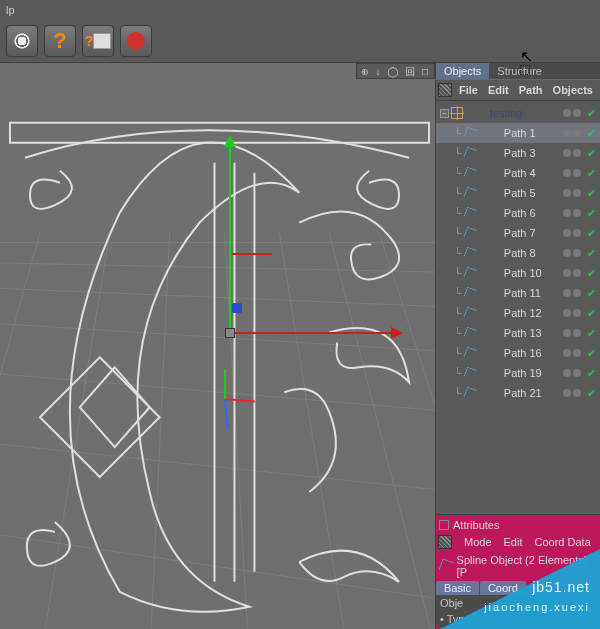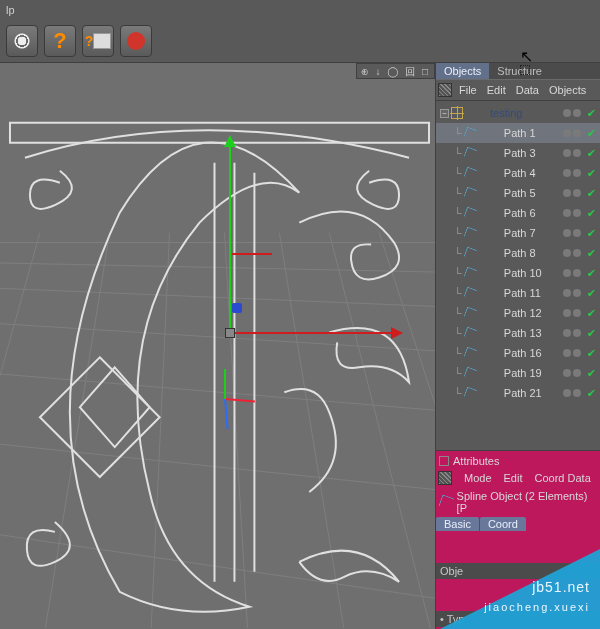--- a/index.html
+++ b/index.html
@@ -34,21 +34,21 @@
 .mini-axes { position: absolute; left: 225px; top: 335px; }
 .mini-ax { position: absolute; width: 30px; height: 2px; left: 0; top: 0; transform-origin: left center; }
 .mini-ax.x { background: #e23; transform: rotate(5deg); }
 .mini-ax.y { background: #2c6bff; transform: rotate(85deg); }
 .mini-ax.z { background: #1ccf1c; transform: rotate(-90deg); }
 
 .right-panel { width: 164px; background: #595959; display: flex; flex-direction: column; color: #d8d8d8; }
 .tabs { display: flex; background: #4b4b4b; }
 .tab { padding: 2px 8px; color: #bfbfbf; }
 .tab.active { background: #63708a; color: #e8eefc; }
-.submenu { display: flex; background: #595959; padding: 3px 2px; gap: 4px; align-items: center; border-bottom: 1px solid #404040; border-top: 1px solid #6a6a6a; }
+.submenu { display: flex; background: #595959; padding: 3px 2px; gap: 4px; align-items: center; border-bottom: 1px solid #404040; border-top: 1px solid #6a6a6a; font-weight: bold; }
 .hatch { width: 14px; height: 14px; background: repeating-linear-gradient(45deg,#888,#888 1px,#555 1px,#555 3px); border: 1px solid #333; }
 .submenu span { padding: 0 3px; }
 
 .tree { flex: 1; overflow: auto; padding: 2px 0; }
 .tree-row { display: flex; align-items: center; height: 20px; padding-left: 4px; white-space: nowrap; }
 .tree-exp { width: 9px; height: 9px; border: 1px solid #999; background: #666; color: #ddd; font-size: 8px; line-height: 7px; text-align: center; margin-right: 2px; }
 .tree-spacer { width: 14px; }
 .null-icon { width: 12px; height: 12px; border: 1px solid #c7a64b; margin-right: 3px; position: relative; }
 .null-icon::after { content: ""; position: absolute; left: 50%; top: -2px; bottom: -2px; width: 1px; background: #c7a64b; }
 .null-icon::before { content: ""; position: absolute; top: 50%; left: -2px; right: -2px; height: 1px; background: #c7a64b; }
@@ -67,21 +67,21 @@
 .ghost-box { position: absolute; left: 520px; top: 65px; width: 10px; height: 10px; border: 1px dotted #222; }
 
 .attr-panel { border-top: 1px solid #404040; background: #be185d; padding: 2px 0; color: #d8d8d8; }
 .attr-head { display: flex; align-items: center; padding: 2px 3px; }
 .attr-head .sq { width: 10px; height: 10px; border: 1px solid #888; margin-right: 4px; }
 .attr-menu { display: flex; padding: 2px 2px; gap: 12px; align-items: center; }
 .attr-obj { display: flex; align-items: center; padding: 3px 3px; }
 .attr-obj .spline-icon { width: 15px; height: 15px; }
 .attr-tabs { display: flex; }
 .attr-tab { padding: 1px 8px; background: #68779a; color: #e8eefc; margin-right: 1px; border-radius: 2px 2px 0 0; }
-.attr-row { padding: 2px 4px; background: #4b4b4b; color: #c8c8c8; margin-top: 32px; }
+.attr-row { padding: 2px 4px; background: #4b4b4b; color: #c8c8c8; }
 
 .watermark { position: absolute; right: 0; bottom: 0; width: 180px; height: 80px; pointer-events: none; }
 .wm-tri { position: absolute; right: 0; bottom: 0; width: 0; height: 0; border-right: 160px solid #1fa2d6; border-top: 80px solid transparent; opacity: .95; }
 .wm-txt1 { position: absolute; right: 10px; bottom: 34px; color: #e8f7ff; font-size: 14px; letter-spacing: 1px; }
 .wm-txt2 { position: absolute; right: 10px; bottom: 16px; color: #e8f7ff; font-size: 11px; letter-spacing: 2px; }
 </style>
 </head>
 <body>
 
 <div class="top-bar">
@@ -156,21 +156,21 @@
 
   <div class="right-panel">
     <div class="tabs">
       <div class="tab active">Objects</div>
       <div class="tab">Structure</div>
     </div>
     <div class="submenu">
       <div class="hatch"></div>
       <span>File</span>
       <span>Edit</span>
-      <span>Data</span>
+      <span>Path</span>
       <span>Objects</span>
     </div>
 
     <div class="tree">
       <div class="tree-row">
         <div class="tree-exp">−</div>
         <div class="null-icon"></div>
         <span class="tree-label root-label">testing</span>
         <div class="dots">
             <div class="dot a"></div>

